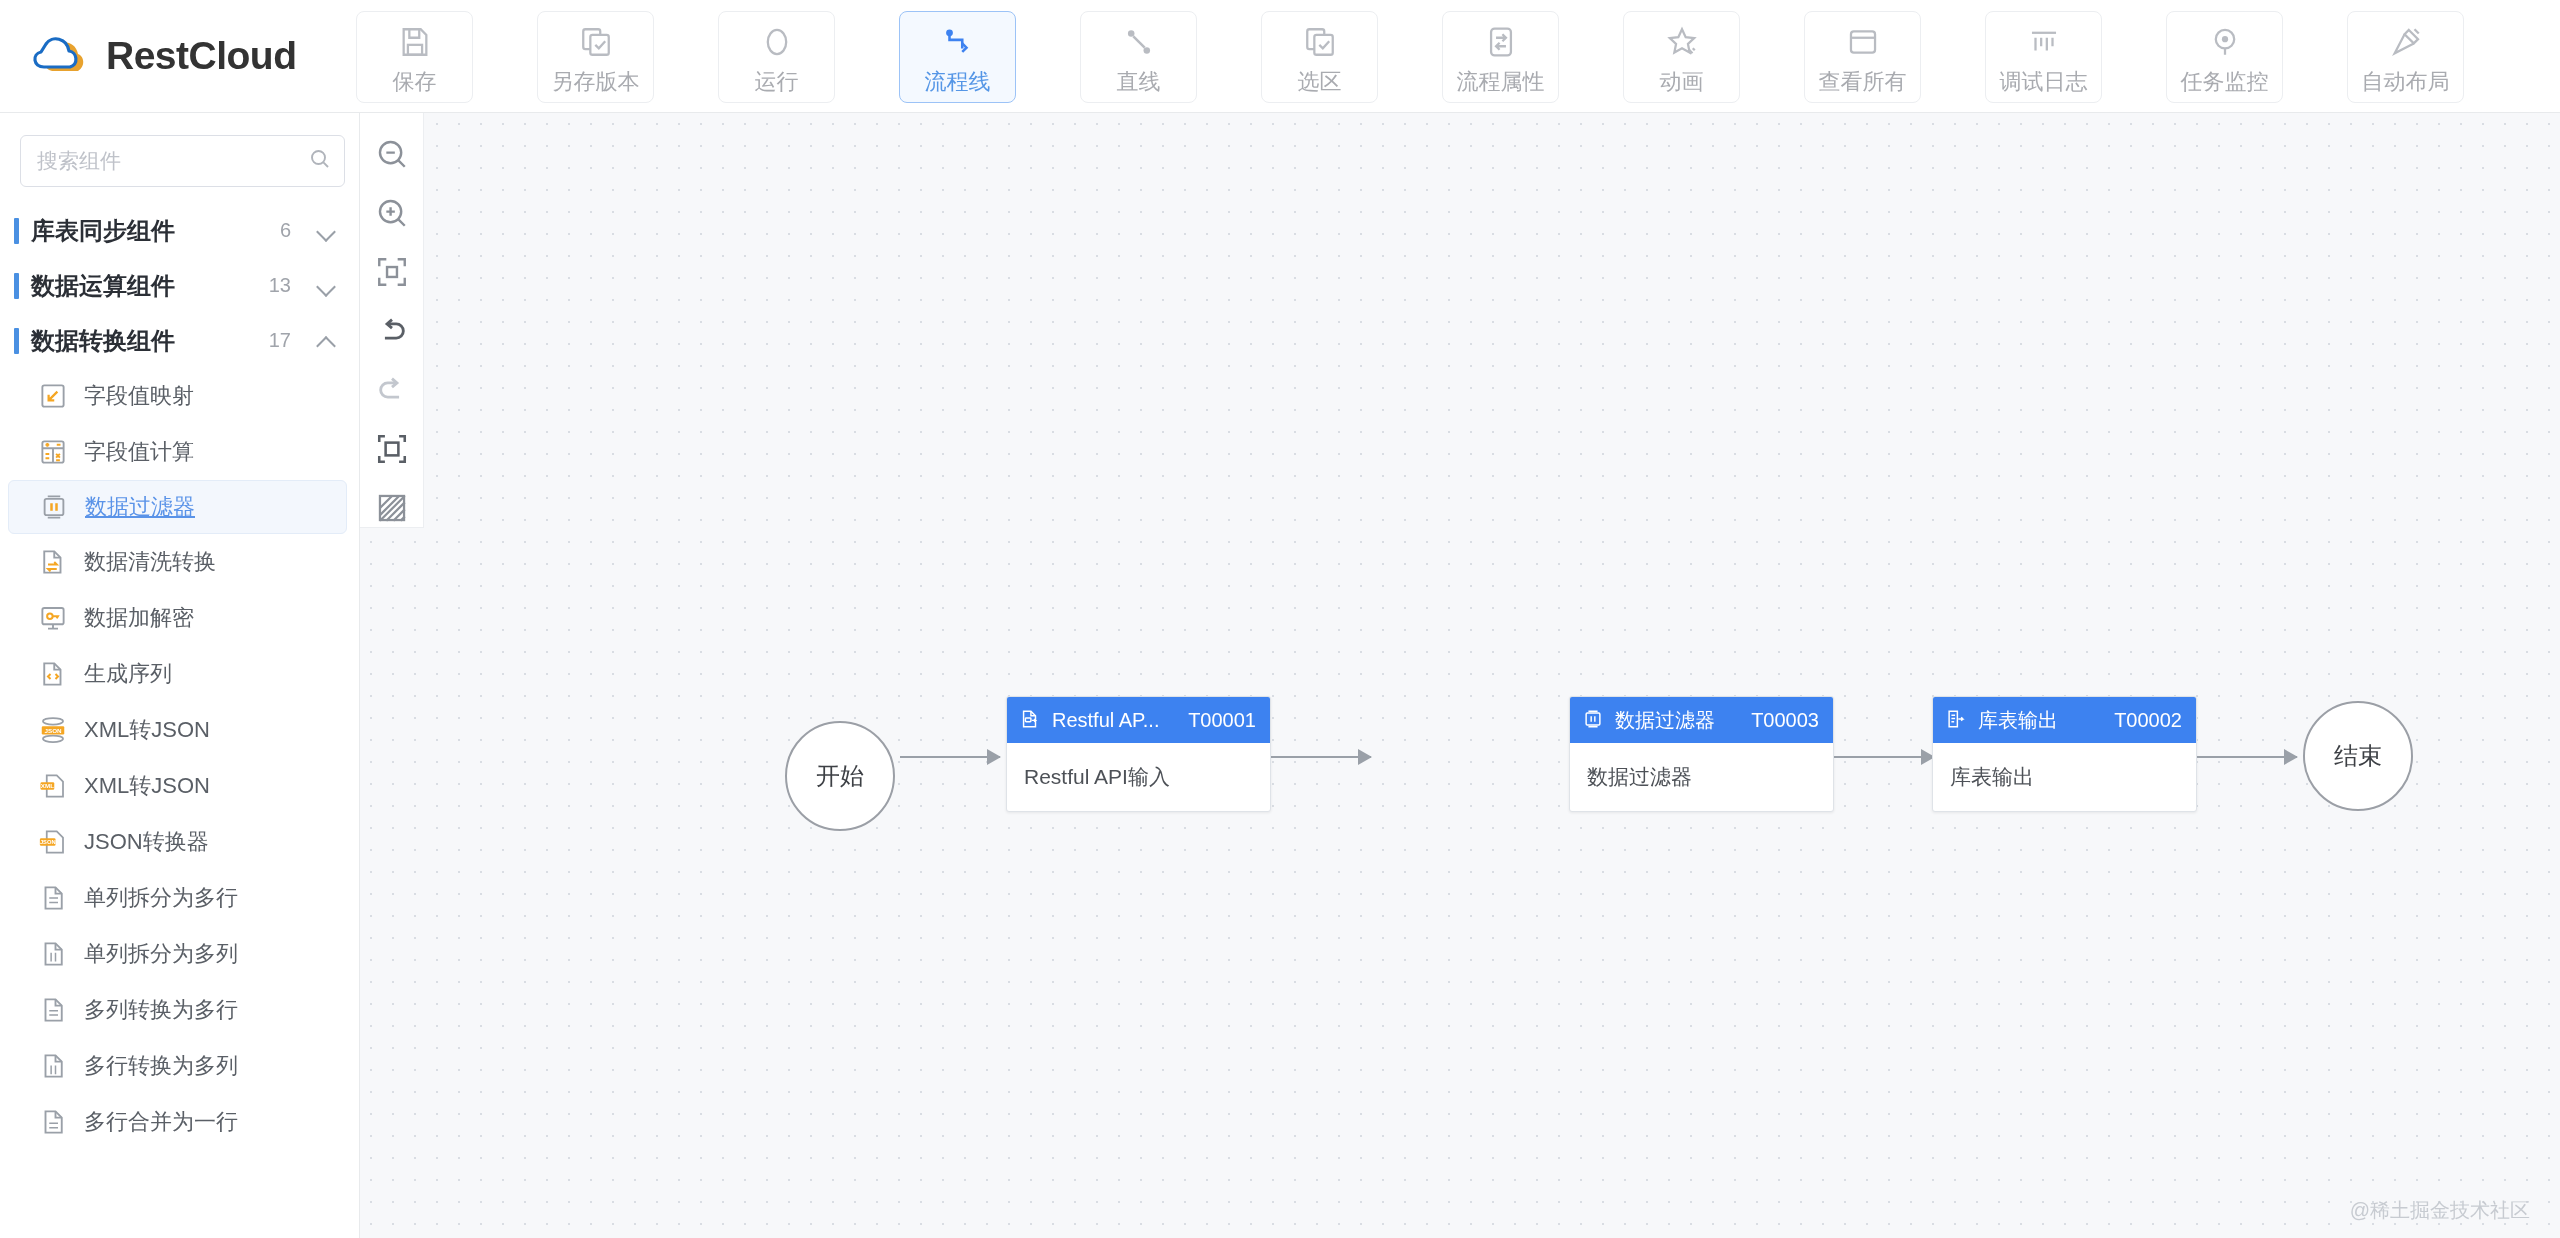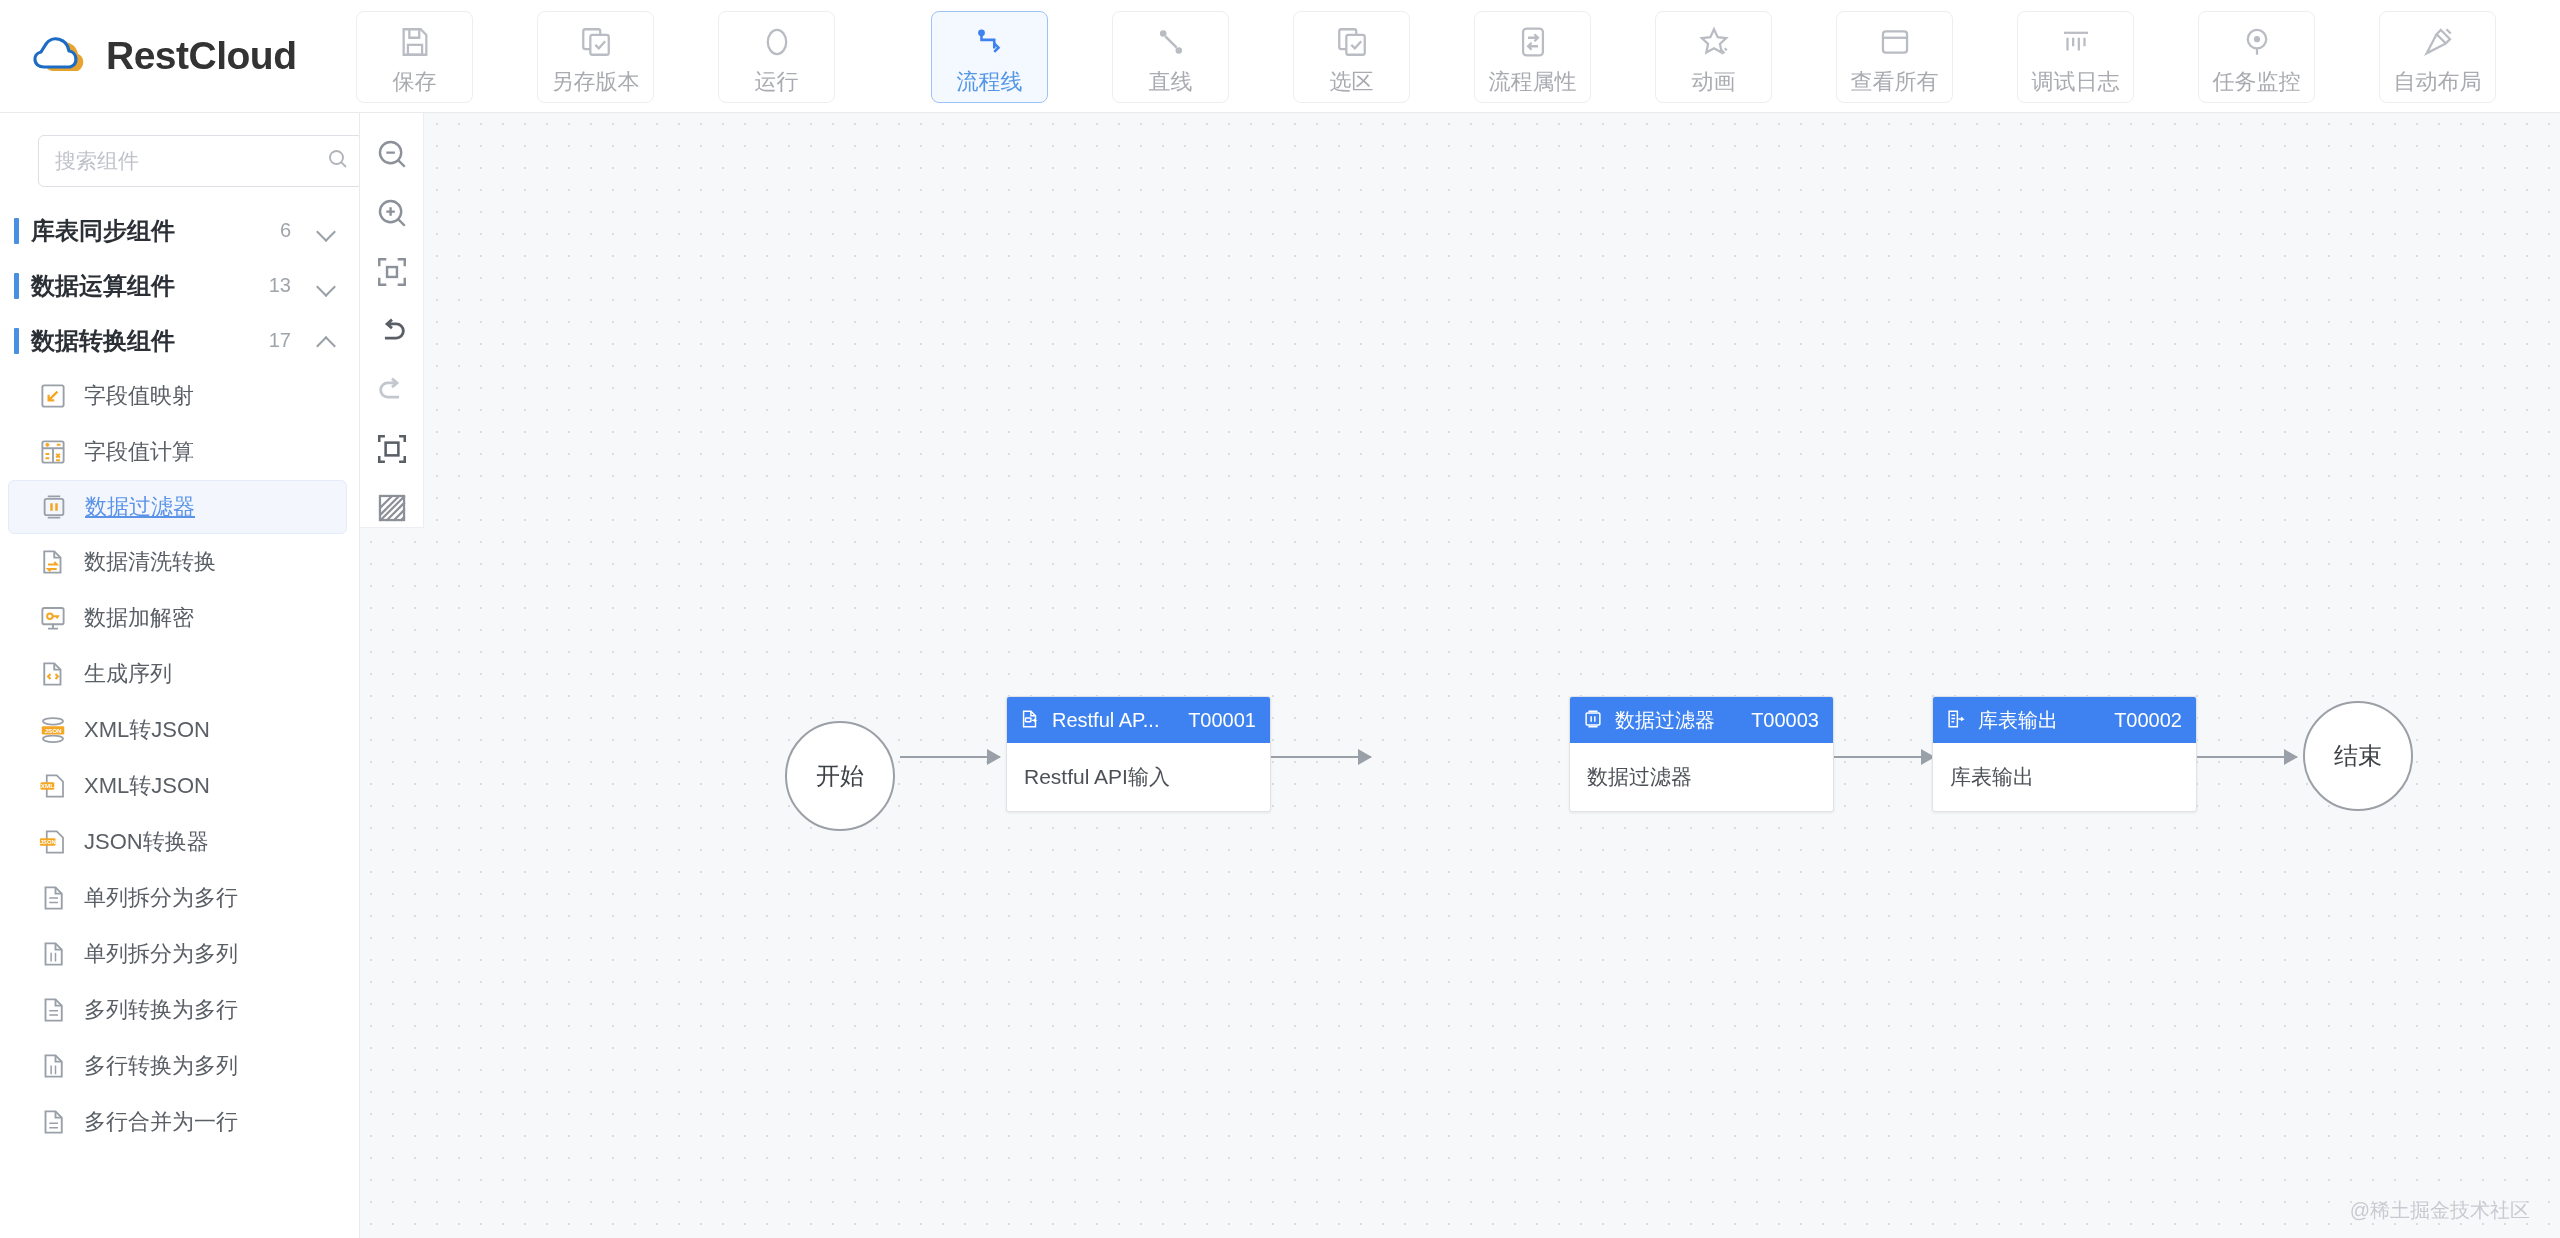--- a/index.html
+++ b/index.html
@@ -27,36 +27,36 @@
   .tbtn {
     width: 117px; height: 92px;
     border: 1px solid #eceef1; border-radius: 8px;
     background: #ffffff;
     display: flex; flex-direction: column; align-items: center; justify-content: center;
     gap: 8px; margin-right: 64px; cursor: pointer;
   }
   .tbtn:last-child { margin-right: 0; }
   .tbtn .ticon { width: 42px; height: 42px; display: flex; align-items: center; justify-content: center; }
   .tbtn .tlabel { font-size: 22px; color: #a9abb0; line-height: 1; text-align: right; }
-  .tbtn.active { border-color: #9cc3f7; background: #f4f9ff; margin-left: 32px; }
+  .tbtn.active { border-color: #9cc3f7; background: #f4f9ff; }
   .tbtn.active .tlabel { color: #5596e6; }
 
   
   .body { flex: 1; display: flex; min-height: 0; }
 
   
   .sidebar {
     width: 360px; min-width: 360px; background: #ffffff;
     border-right: 1px solid #e8eaec; display: flex; flex-direction: column;
     overflow: hidden;
   }
   .search-row { display: flex; align-items: center; padding: 22px 18px 16px 20px; gap: 14px; }
   .search-box {
     flex: 1; height: 52px; border: 1px solid #dcdfe6; border-radius: 6px;
-    display: flex; align-items: center; padding: 0 12px 0 16px; background:#fff;margin-left:18px;
+    display: flex; align-items: center; padding: 0 12px 0 16px; background:#fff;
   }
   .search-box input {
     flex: 1; border: none; outline: none; font-size: 21px; color: #4a4a4a;
     font-family: "Liberation Sans", "DejaVu Sans", sans-serif; background: transparent;
   }
   .search-box input::placeholder { color: #bfc2c9; }
   .list-toggle { width: 36px; height: 36px; display:flex; align-items:center; justify-content:center; cursor:pointer; }
 
   .groups { flex: 1; overflow: hidden; }
   .group-head {

